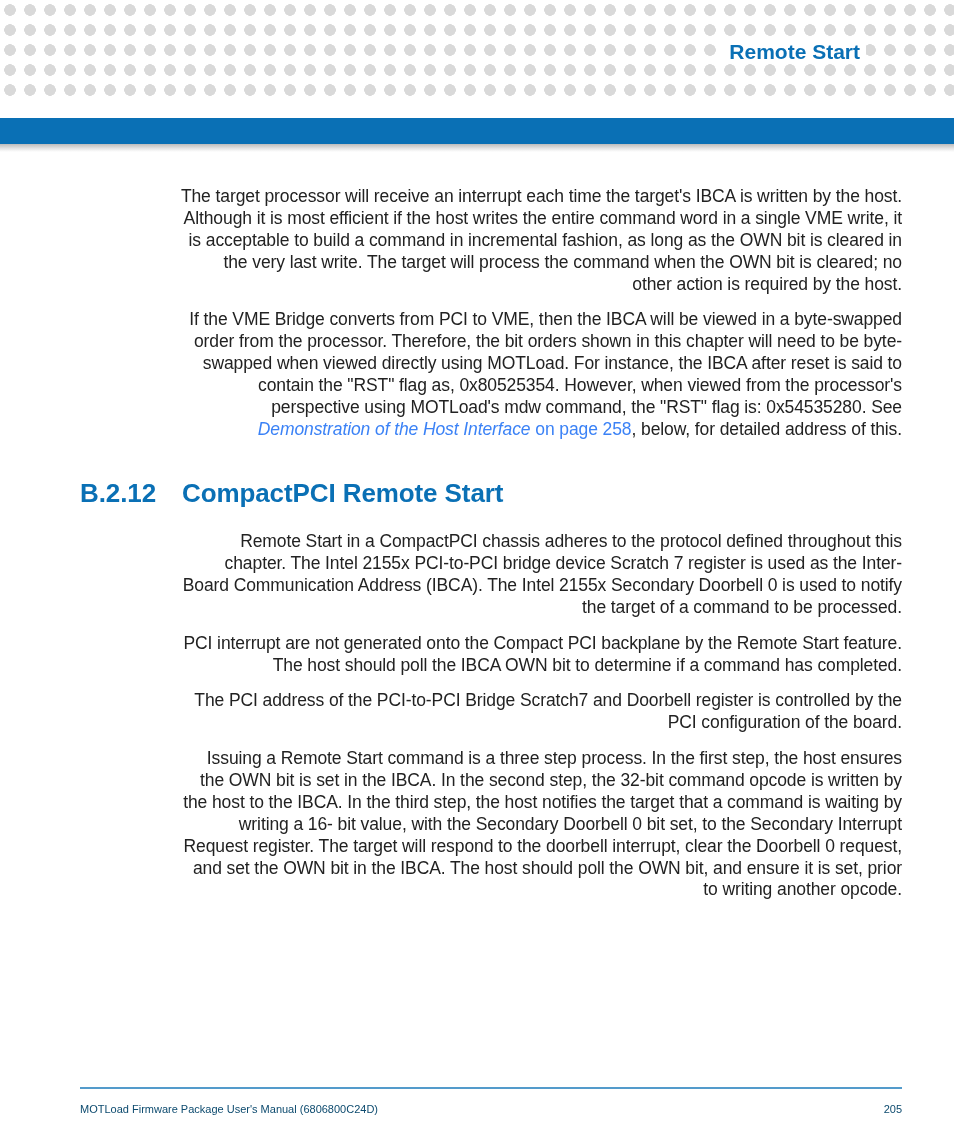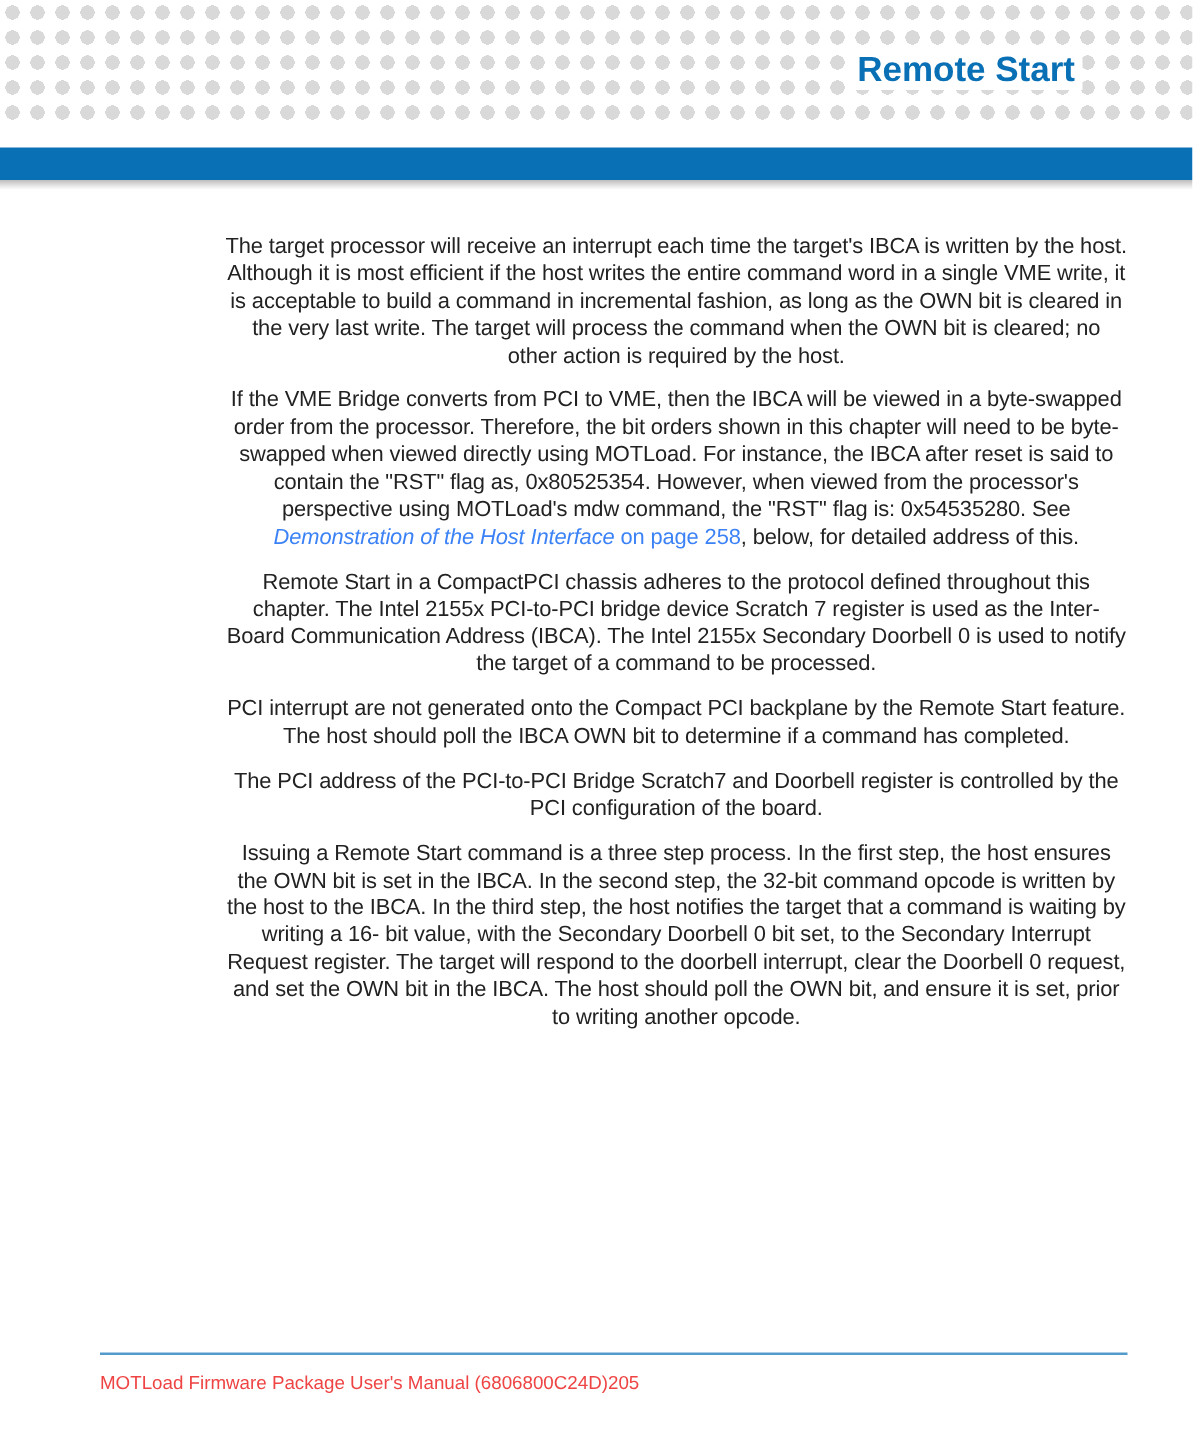--- a/index.html
+++ b/index.html
@@ -16,21 +16,21 @@
     top: 0; left: 0; right: 0;
     height: 96px;
     background-image: radial-gradient(#d9d9d9 40%, transparent 41%);
     background-size: 20px 20px;
     background-position: 0 0;
   }
   .chapter-title {
     position: absolute;
     top: 40px;
     right: 88px;
-    font-size: 28px;
+    font-size: 21px;
     font-weight: 700;
     color: #0a70b5;
     background: #fff;
     padding: 0 6px;
   }
   .blue-bar {
     position: absolute;
     top: 118px; left: 0; right: 0;
     height: 26px;
     background: #0a70b5;
@@ -46,21 +46,21 @@
     top: 186px;
     left: 80px;
     right: 52px;
     font-size: 17.5px;
     line-height: 1.25;
     letter-spacing: -0.1px;
   }
   .content p {
     margin-left: 100px;
     margin-bottom: 14px;
-    text-align: center;
+    text-align: right;
   }
   .link { color: #3b82f6; font-style: italic; }
   .link .upright { font-style: normal; }
   .section-head {
     display: flex;
     gap: 24px;
     margin-top: 36px;
     margin-bottom: 22px;
     color: #0a70b5;
     font-size: 26px;
@@ -73,39 +73,44 @@
     bottom: 30px;
   }
   .footer-rule {
     height: 2px;
     background: linear-gradient(#0a70b5, #0a70b5);
     margin-bottom: 14px;
     opacity: .7;
   }
   .footer-row {
     display: flex;
-    font-size: 15px;
-    color: #ef4444;
+    justify-content: space-between;
+    font-size: 11px;
+    color: #0c4a6e;
   }
 </style>
 </head>
 <body>
 
 <div class="dot-pattern"></div>
 <div class="chapter-title">Remote Start</div>
 <div class="blue-bar"></div>
 <div class="gray-shadow"></div>
 
 <div class="content">
   <p>The target processor will receive an interrupt each time the target's IBCA is written by the host. Although it is most efficient if the host writes the entire command word in a single VME write, it is acceptable to build a command in incremental fashion, as long as the OWN bit is cleared in the very last write. The target will process the command when the OWN bit is cleared; no other action is required by the host.</p>
   <p>
     <span>If the VME Bridge converts from PCI to VME, then the IBCA will be viewed in a byte-swapped order from the processor. Therefore, the bit orders shown in this chapter will need to be byte-swapped when viewed directly using MOTLoad. For instance, the IBCA after reset is said to contain the "RST" flag as, 0x80525354. However, when viewed from the processor's perspective using MOTLoad's mdw command, the "RST" flag is: 0x54535280. See </span>
     <a class="link"><span>Demonstration of the Host Interface</span><span class="upright"> on page 258</span></a><span>, below, for detailed address of this.</span>
   </p>
 
+  <div class="section-head">
+    <span class="section-num">B.2.12</span>
+    <span>CompactPCI Remote Start</span>
+  </div>
 
   <p>Remote Start in a CompactPCI chassis adheres to the protocol defined throughout this chapter. The Intel 2155x PCI-to-PCI bridge device Scratch 7 register is used as the Inter-Board Communication Address (IBCA). The Intel 2155x Secondary Doorbell 0 is used to notify the target of a command to be processed.</p>
   <p>PCI interrupt are not generated onto the Compact PCI backplane by the Remote Start feature. The host should poll the IBCA OWN bit to determine if a command has completed.</p>
   <p>The PCI address of the PCI-to-PCI Bridge Scratch7 and Doorbell register is controlled by the PCI configuration of the board.</p>
   <p>Issuing a Remote Start command is a three step process. In the first step, the host ensures the OWN bit is set in the IBCA. In the second step, the 32-bit command opcode is written by the host to the IBCA. In the third step, the host notifies the target that a command is waiting by writing a 16- bit value, with the Secondary Doorbell 0 bit set, to the Secondary Interrupt Request register. The target will respond to the doorbell interrupt, clear the Doorbell 0 request, and set the OWN bit in the IBCA. The host should poll the OWN bit, and ensure it is set, prior to writing another opcode.</p>
 </div>
 
 <div class="footer">
   <div class="footer-rule"></div>
   <div class="footer-row">

